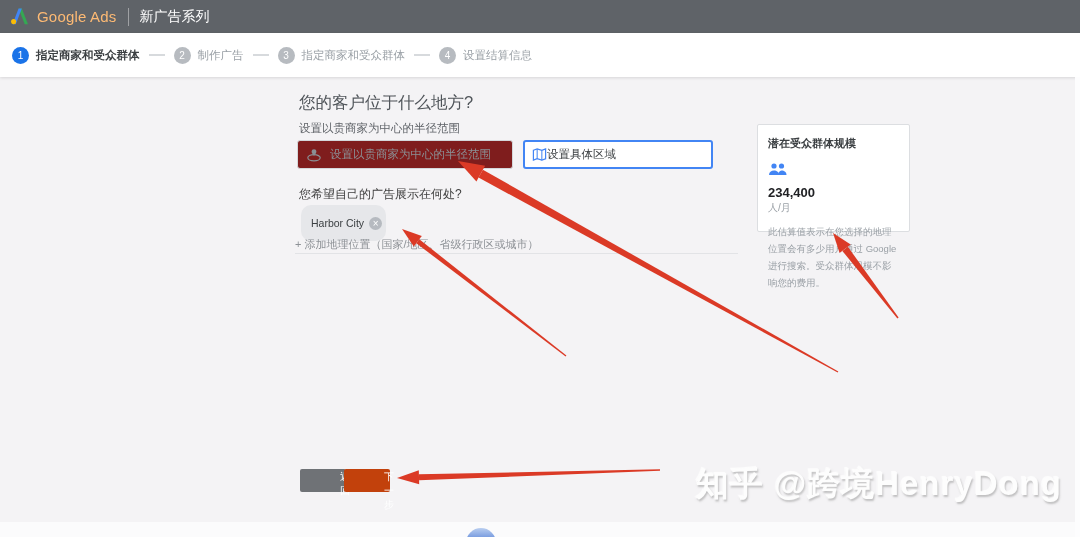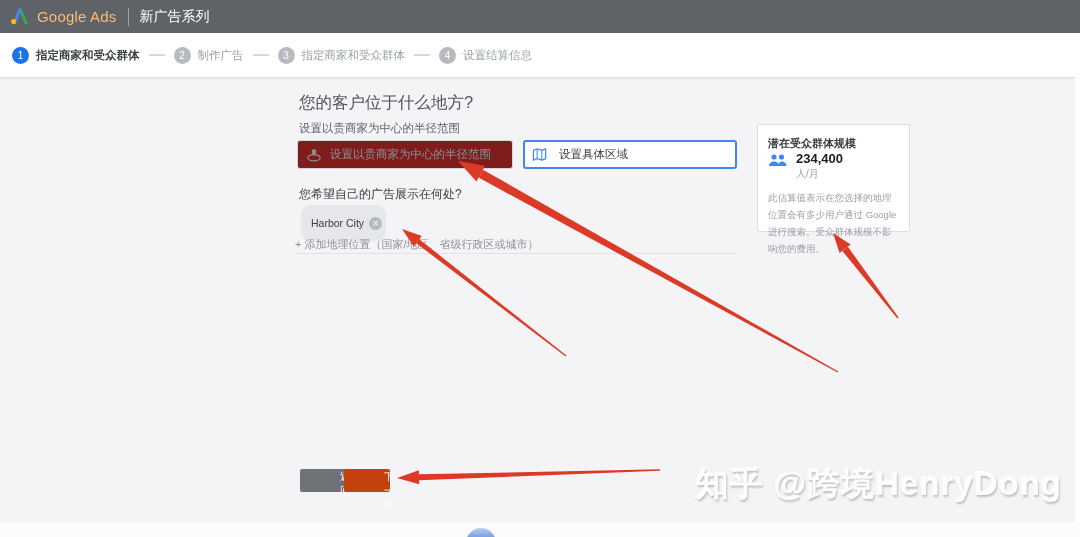--- a/index.html
+++ b/index.html
@@ -40,23 +40,23 @@
   .h1 { left:299px; top:92px; font-size:16.5px; color:#50555a; }
   .lbl1 { left:299px; top:121px; font-size:11.5px; color:#5f6368; }
 
   .radius-field {
     left:297px; top:140px; width:216px; height:29px; box-sizing:border-box;
     background:#7f1d1d; border:1px solid #d4d7da; border-radius:3px;
     display:flex; align-items:center; gap:8px; padding:0 8px;
     font-size:11.5px; color:#8b9095; font-family:inherit; cursor:pointer;
   }
   .area-button {
-    left:523px; top:140px; width:214px; height:29px; box-sizing:border-box;
+    left:523px; top:140px; width:190px; height:29px; box-sizing:border-box;
     background:#fff; border:2px solid #4285f4; border-radius:3px;
-    display:flex; align-items:center; gap:12px; padding:0 7px;
+    display:flex; align-items:center; gap:0; padding:0 7px;
     font-size:11.5px; color:#3c4043; font-family:inherit; cursor:pointer;
   }
 
   .lbl2 { left:299px; top:186px; font-size:12px; color:#404040; }
   .chip {
     left:301px; top:205px; height:36px; background:#e6e7ea; border-radius:10px;
     padding:0 4px 0 10px; font-size:10.5px; color:#3c4043;
     display:inline-flex; align-items:center; gap:5px; cursor:pointer;
   }
   .chip-x {
@@ -65,21 +65,21 @@
   }
   .add-link { left:295px; top:237px; font-size:11px; color:#8d9196; text-decoration:none; cursor:pointer; }
   .hr { left:295px; top:253px; width:443px; height:1px; background:#e2e3e6; }
 
   
   .audience-card {
     left:757px; top:124px; width:153px; height:108px; box-sizing:border-box;
     background:#fff; border:1px solid #dcdee1; border-radius:2px; padding:11px 10px 0;
   }
   .ac-title { font-size:11px; font-weight:bold; color:#3c4043; }
-  .ac-row { display:flex; gap:8px; align-items:flex-start; }
+  .ac-row { margin-top:9px; display:flex; gap:8px; align-items:flex-start;flex-direction:column; }
   .ac-value { font-size:13px; font-weight:bold; color:#202124; }
   .ac-unit { font-size:10px; color:#9aa0a6; margin-top:1px; }
   .ac-desc { margin:8px 0 0; font-size:9.5px; line-height:17px; color:#9aa0a6; }
 
   
   .btn {
     color:#fff; font-size:10px; border:none; border-radius:2px;
     font-family:inherit; cursor:pointer;padding-left:40px;
   }
   .btn-back { left:300px; top:469px; width:38px; height:23px; background:#6f7276; }

